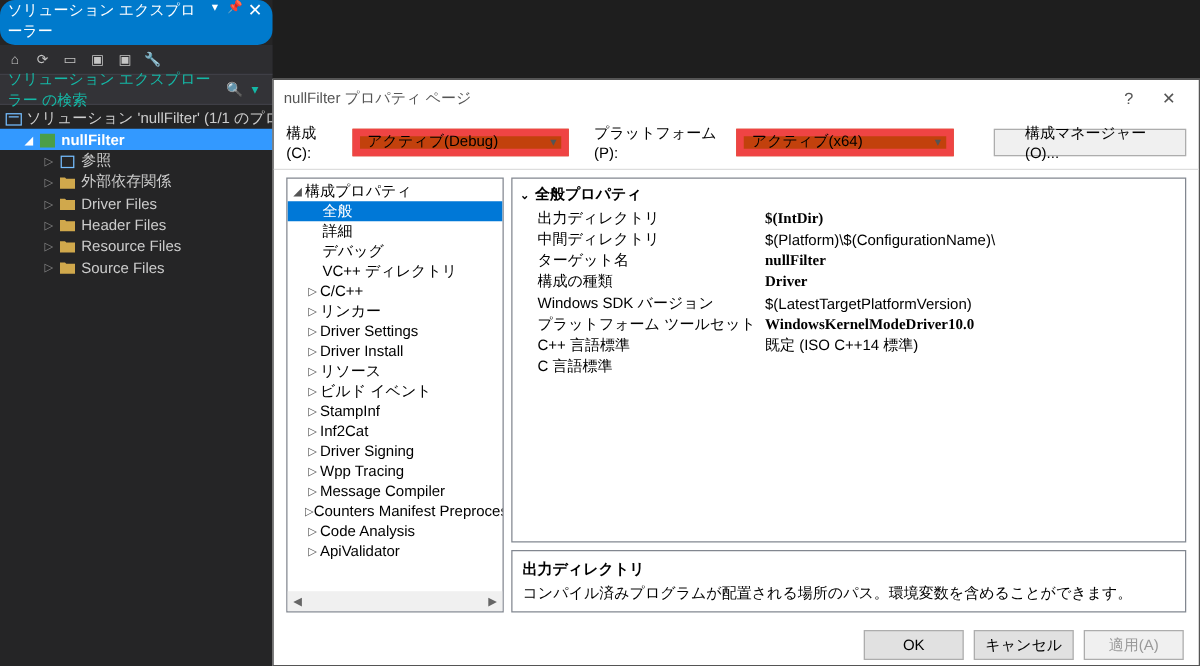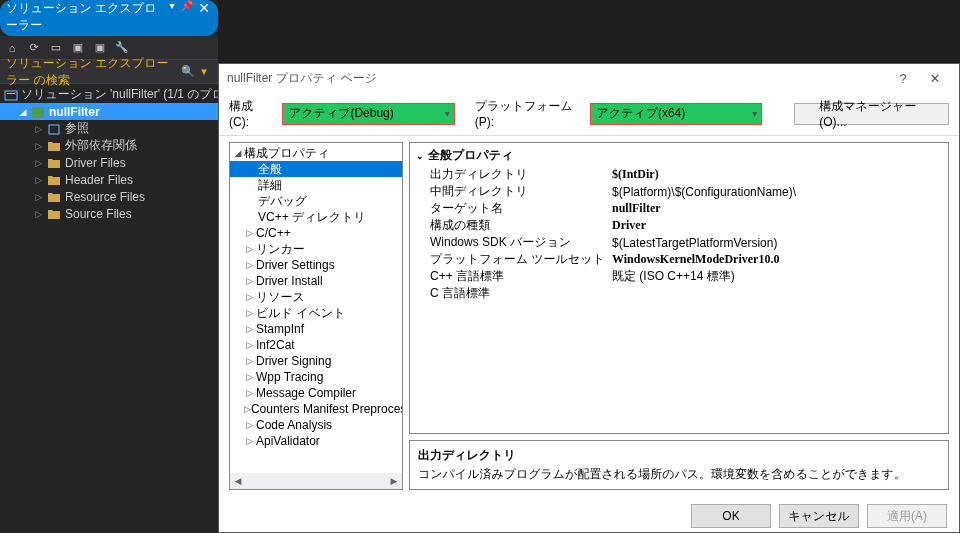--- a/index.html
+++ b/index.html
@@ -6,21 +6,21 @@
   body { width: 960px; height: 533px; background: #1e1e1e; color: #ccc; font-size: 12px; position: relative; overflow: hidden; }
 
   
   .sol-panel { position: absolute; left: 0; top: 0; width: 218px; height: 533px; background: #252526; }
   .sol-title { height: 36px; background: #007acc; color: #fff; display: flex; align-items: flex-start; padding: 0 6px; font-size: 12px; border-radius: 12px; }
   .sol-title .t-label { flex: 1; }
   .sol-title .t-icon { width: 16px; text-align: center; font-size: 10px; }
   .sol-title .t-close { font-size: 14px; }
   .sol-toolbar { height: 24px; background: #2d2d30; display: flex; align-items: center; padding: 0 4px; gap: 6px; border-bottom: 1px solid #3f3f46; }
   .sol-toolbar .tb-icon { width: 16px; height: 16px; display: flex; align-items: center; justify-content: center; font-size: 11px; color: #c5c5c5; }
-  .sol-search { height: 24px; background: #333337; display: flex; align-items: center; padding: 0 6px; color: #eab308; border-bottom: 1px solid #3f3f46; }
+  .sol-search { height: 24px; background: #333337; display: flex; align-items: center; padding: 0 6px; color: #14b8a6; border-bottom: 1px solid #3f3f46; }
   .sol-search .s-label { flex: 1; }
   .sol-search .s-icon { width: 16px; text-align: center; font-size: 11px; }
   .sol-tree { padding: 2px 0; font-size: 12px; }
   .sol-tree .row { display: flex; align-items: center; height: 17px; padding-left: 4px; white-space: nowrap; overflow: hidden; }
   .sol-tree .row.sel { background: #3399ff; color: #fff; }
   .sol-tree .arrow { width: 14px; text-align: center; font-size: 9px; color: #888; }
   .sol-tree .row.sel .arrow { color: #fff; }
   .sol-tree .ficon { width: 16px; height: 16px; margin-right: 3px; display: inline-flex; align-items: center; justify-content: center; }
   .sol-tree .ficon.sln { color: #d0a84c; }
   .sol-tree .ficon.proj svg rect { fill: #4b9e47; }
@@ -29,21 +29,21 @@
   .sol-tree .indent1 { padding-left: 16px; }
   .sol-tree .indent2 { padding-left: 32px; }
 
   
   .dlg { position: absolute; left: 218px; top: 63px; width: 742px; height: 470px; background: #fff; color: #000; border: 1px solid #555; }
   .dlg-title { height: 28px; display: flex; align-items: center; padding: 0 8px; font-size: 12px; color: #555; }
   .dlg-title .t-label { flex: 1; }
   .dlg-title .t-btn { width: 32px; text-align: center; font-size: 13px; color: #555; }
   .dlg-toprow { display: flex; align-items: center; padding: 6px 10px; gap: 16px; border-bottom: 1px solid #ddd; }
   .dlg-toprow label { font-size: 12px; }
-  .dlg-toprow .combo { height: 22px; border: 1px solid #ef4444; background: #22c55e; font-size: 12px; padding: 0 20px 0 6px; position: relative; display: flex; align-items: center; }
+  .dlg-toprow .combo { height: 22px; border: 6px solid #ef4444; background: #c2410c; font-size: 12px; padding: 0 20px 0 6px; position: relative; display: flex; align-items: center; }
   .dlg-toprow .combo::after { content: "▾"; position: absolute; right: 4px; font-size: 10px; color: #555; }
   .dlg-toprow .cfgmgr { height: 22px; border: 1px solid #adadad; background: #f0f0f0; font-size: 12px; padding: 0 24px; display: flex; align-items: center; }
 
   .dlg-body { display: flex; height: 360px; }
   .dlg-left { width: 174px; border: 1px solid #828790; margin: 6px 0 6px 10px; overflow: hidden; font-size: 12px; position: relative; }
   .dlg-left .scroll-h { position: absolute; bottom: 0; left: 0; right: 0; height: 16px; background: #f0f0f0; display: flex; align-items: center; }
   .dlg-left .scroll-h .sh-a { width: 16px; text-align: center; color: #666; font-size: 9px; }
   .dlg-left .tree { padding: 2px 0 18px 0; }
   .dlg-left .trow { height: 16px; display: flex; align-items: center; padding-left: 2px; white-space: nowrap; }
   .dlg-left .trow.sel { background: #0078d7; color: #fff; }

